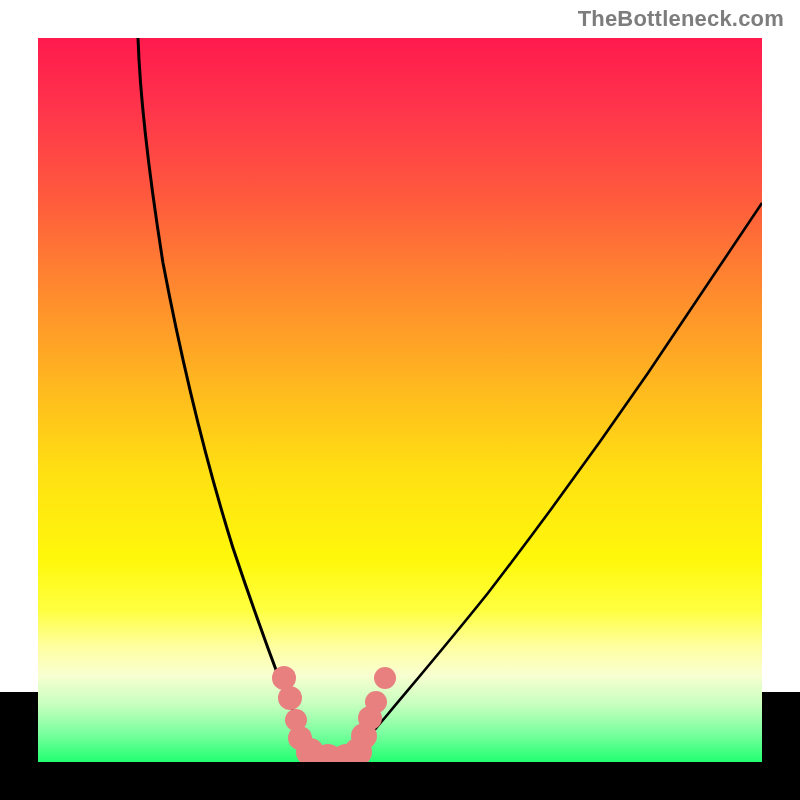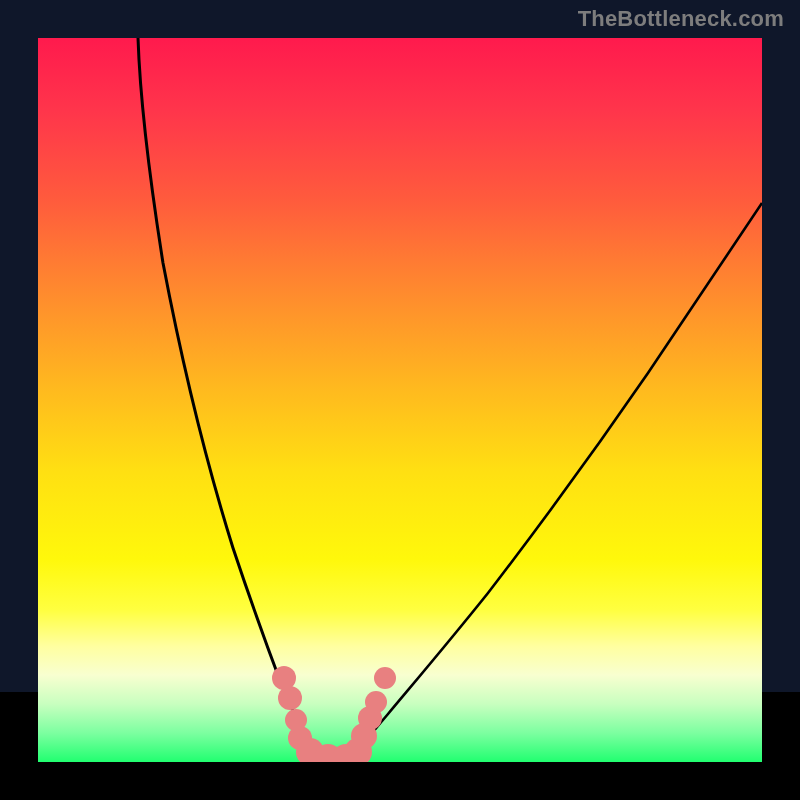--- a/index.html
+++ b/index.html
@@ -1,21 +1,21 @@
 <!DOCTYPE html>
 <html><head>
 <meta charset="utf-8">
 <style>
   * { margin: 0; padding: 0; box-sizing: border-box; }
   html, body { width: 800px; height: 800px; background: #000; overflow: hidden; }
   .stage {
     position: relative;
     width: 800px;
     height: 692px;
-    background: #0f172a;
+    background: #ffffff;
   }
   .plot-area {
     position: absolute;
     left: 38px;
     top: 38px;
     width: 724px;
     height: 724px;
     background: linear-gradient(
       to bottom,
       #ff1a4d 0%,

